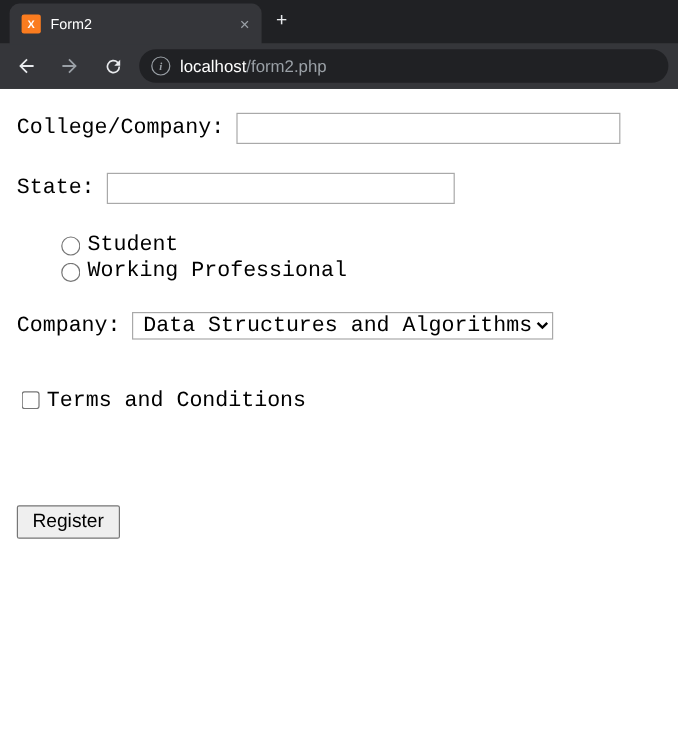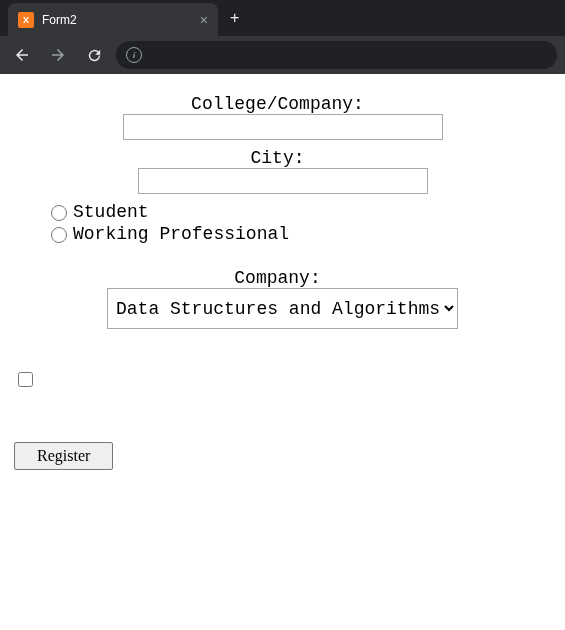--- a/index.html
+++ b/index.html
@@ -111,22 +111,21 @@
   .url .host { color: #fff; }
   .page {
     padding: 20px 14px;
     font-family: "Courier New", Courier, monospace;
     font-size: 18px;
     color: #000;
   }
   .field-row {
     display: flex;
     align-items: center;
-    margin-bottom: 8px;
-    flex-direction: column;
+    margin-bottom: 24px;
   }
   .field-row label.fl {
     margin-right: 10px;
   }
   .text-input {
     border: 1px solid #a9a9a9;
     height: 26px;
     padding: 2px 4px;
     font-family: inherit;
     font-size: 16px;
@@ -145,42 +144,43 @@
   .radio-item input[type="radio"] {
     width: 16px;
     height: 16px;
     margin-right: 6px;
   }
   .select-course {
     font-family: inherit;
     font-size: 18px;
     border: 1px solid #a9a9a9;
     background: #fff;
-    height: 41px;
+    height: 23px;
     padding-left: 4px;
   }
   .terms-row {
     margin-top: 40px;
     margin-bottom: 52px;
     display: flex;
     align-items: center;
   }
   .terms-row input[type="checkbox"]{
     width: 15px;
     height: 15px;
     margin-right: 6px;
   }
   .register-btn {
-    font-family: Liberation Serif, serif;
+    font-family: Liberation Sans, sans-serif;
     font-size: 16px;
-    padding: 4px 22px;
+    padding: 4px 12px;
     background: #efefef;
     border: 1px solid #767676;
     border-radius: 2px;
     cursor: pointer;
+    margin-top: 25px;
   }
 </style>
 </head>
 <body>
 
 <div class="browser-chrome">
   <div class="tab-bar">
     <div class="tab">
       <div class="favicon">X</div>
       <div class="tab-title">Form2</div>
@@ -199,34 +199,35 @@
           <path d="M4 11h12.17l-5.59-5.59L12 4l8 8-8 8-1.41-1.41L16.17 13H4z"></path>
         </svg>
     </div>
     <div class="nav-btn active">
       <svg width="17" height="17" viewBox="0 0 24 24">
           <path d="M17.65 6.35A8 8 0 1 0 20 12h-2a6 6 0 1 1-1.76-4.24L13 11h7V4l-2.35 2.35z"></path>
         </svg>
     </div>
     <div class="address-bar">
       <div class="info-icon">i</div>
+      <div class="url"><span class="host">localhost</span><span>/form2.php</span></div>
     </div>
   </div>
 </div>
 
 <div class="page">
 
   <div class="field-row">
     <label class="fl">College/Company:</label>
     <input type="text" class="text-input w-college" value="" style="">
   </div>
 
 
   <div class="field-row">
-    <label class="fl">City:</label>
+    <label class="fl">State:</label>
     <input type="text" class="text-input w-state" value="" style="">
   </div>
 
   <div class="radio-group">
     <div class="radio-item">
       <input type="radio" name="role" style="">
       <span>Student</span>
     </div>
     <div class="radio-item">
       <input type="radio" name="role" style="">
@@ -236,17 +237,18 @@
 
   <div class="field-row">
     <label class="fl">Company:</label>
     <select class="select-course">
       <option>Data Structures and Algorithms</option>
     </select>
   </div>
 
   <div class="terms-row">
     <input type="checkbox" style="">
+    <span>Terms and Conditions</span>
   </div>
 
   <button class="register-btn">Register</button>
 
 </div>
 
 </body></html>

